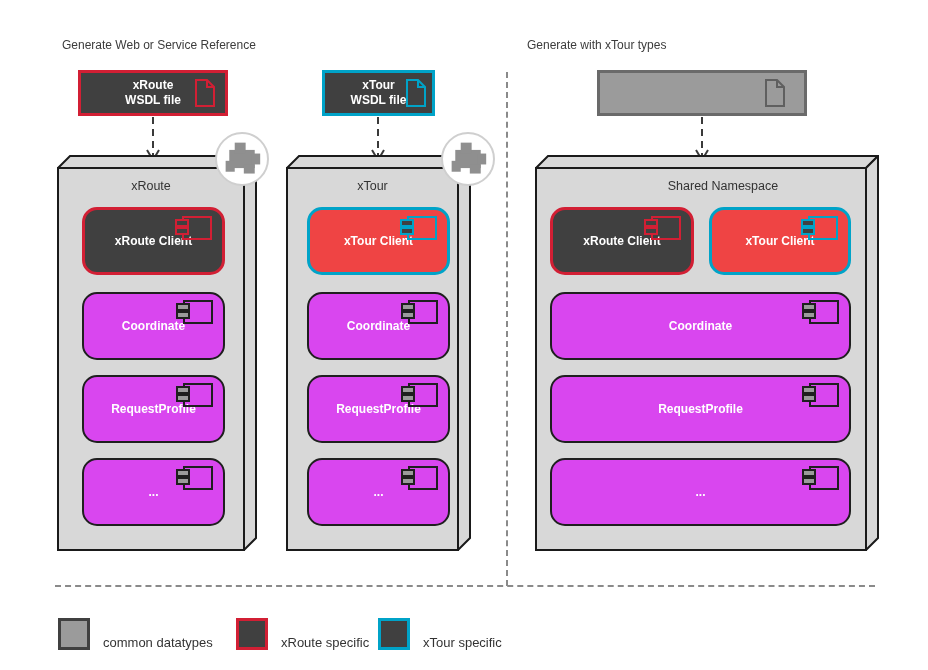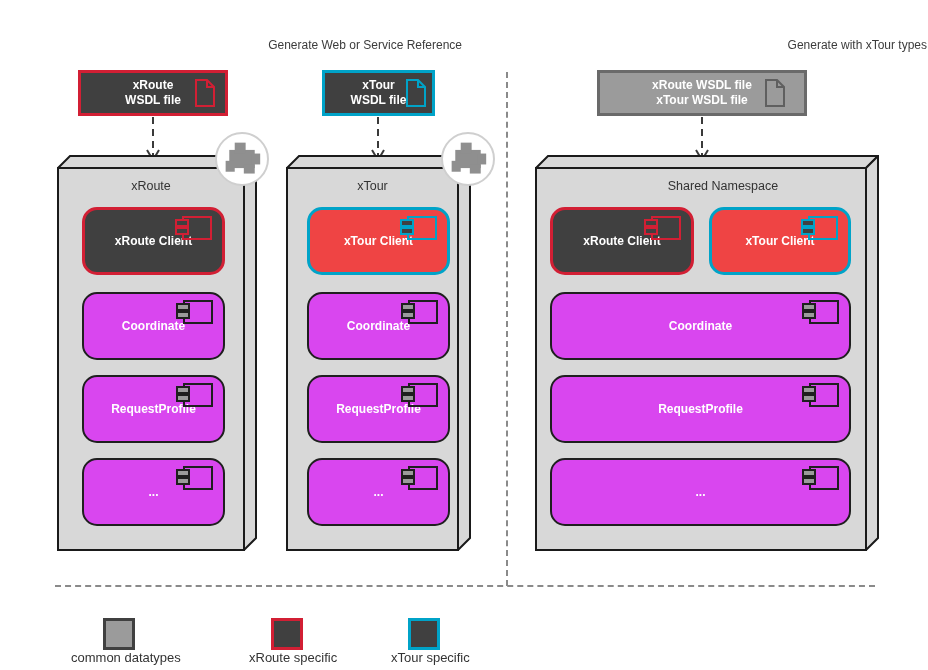--- a/index.html
+++ b/index.html
@@ -1,18 +1,18 @@
 <!DOCTYPE html>
 <html><head>
 <meta charset="utf-8">
 <style>
   html,body{margin:0;padding:0;background:#fff;}
   .canvas{position:relative;width:928px;height:670px;background:#ffffff;overflow:hidden;
           font-family:"Liberation Sans","DejaVu Sans",sans-serif;}
-  .sec-title{position:absolute;top:38px;font-size:12px;color:#3c3c3c;text-align:right;width:400px;}
+  .sec-title{position:absolute;top:38px;font-size:12px;color:#3c3c3c;text-align:left;width:400px;}
 
   
   .wsdl{position:absolute;box-sizing:border-box;height:46px;display:flex;align-items:center;
         justify-content:center;color:#fff;font-weight:bold;font-size:12px;line-height:15px;
         text-align:center;}
   .wsdl.xroute{background:#404040;border:3px solid #d21f34;}
   .wsdl.xtour{background:#404040;border:3px solid #00a3c8;}
   .wsdl.shared{background:#9b9b9b;border:3px solid #6a6a6a;}
   .doc-icon{position:absolute;top:50%;transform:translateY(-50%);}
 
@@ -36,21 +36,21 @@
 
   
   .badge{position:absolute;width:54px;height:54px;border-radius:50%;background:#fff;
          border:2px solid #cfcfcf;box-sizing:border-box;display:flex;align-items:center;justify-content:center;}
 
   
   .vsep{position:absolute;border-left:2px dashed #8a8a8a;width:0;}
   .hsep{position:absolute;border-top:2px dashed #8a8a8a;height:0;}
 
   
-  .legend-item{position:absolute;top:618px;height:32px;display:flex;align-items:center;flex-direction:column;}
+  .legend-item{position:absolute;top:618px;height:32px;display:flex;align-items:flex-end;}
   .swatch{width:32px;height:32px;box-sizing:border-box;flex:0 0 auto;}
   .swatch.common{background:#9b9b9b;border:3px solid #404040;}
   .swatch.xroute{background:#404040;border:3px solid #d21f34;}
   .swatch.xtour{background:#404040;border:3px solid #00a3c8;}
   .legend-label{margin-left:13px;font-size:13px;color:#333;white-space:nowrap;}
 </style>
 </head>
 <body>
 
 <div class="canvas">
@@ -74,24 +74,20 @@
       <div>xTour</div>
       <div>WSDL file</div>
     </div>
     <svg class="doc-icon" style="right:5px;" width="22" height="28" viewBox="0 0 22 28">
       <path d="M2 1 h11 l7 7 v19 h-18 z" fill="none" stroke="#00a3c8" stroke-width="2"></path>
       <path d="M13 1 v7 h7" fill="none" stroke="#00a3c8" stroke-width="2"></path>
     </svg>
   </div>
 
   <div class="wsdl shared" style="left:597px;top:70px;width:210px;">
-    <div>
-      <div>xRoute WSDL file</div>
-      <div>xTour WSDL file</div>
-    </div>
     <svg class="doc-icon" style="right:18px;" width="22" height="28" viewBox="0 0 22 28">
       <path d="M2 1 h11 l7 7 v19 h-18 z" fill="none" stroke="#5f5f5f" stroke-width="2"></path>
       <path d="M13 1 v7 h7" fill="none" stroke="#5f5f5f" stroke-width="2"></path>
     </svg>
   </div>
 
   <svg class="arrow" style="left:144px;top:116px;" viewBox="0 0 18 50">
     <line x1="9" y1="1" x2="9" y2="40" stroke="#3a3a3a" stroke-width="2" stroke-dasharray="7,5"></line>
     <polyline points="3,34 9,44 15,34" fill="none" stroke="#3a3a3a" stroke-width="2"></polyline>
   </svg>

